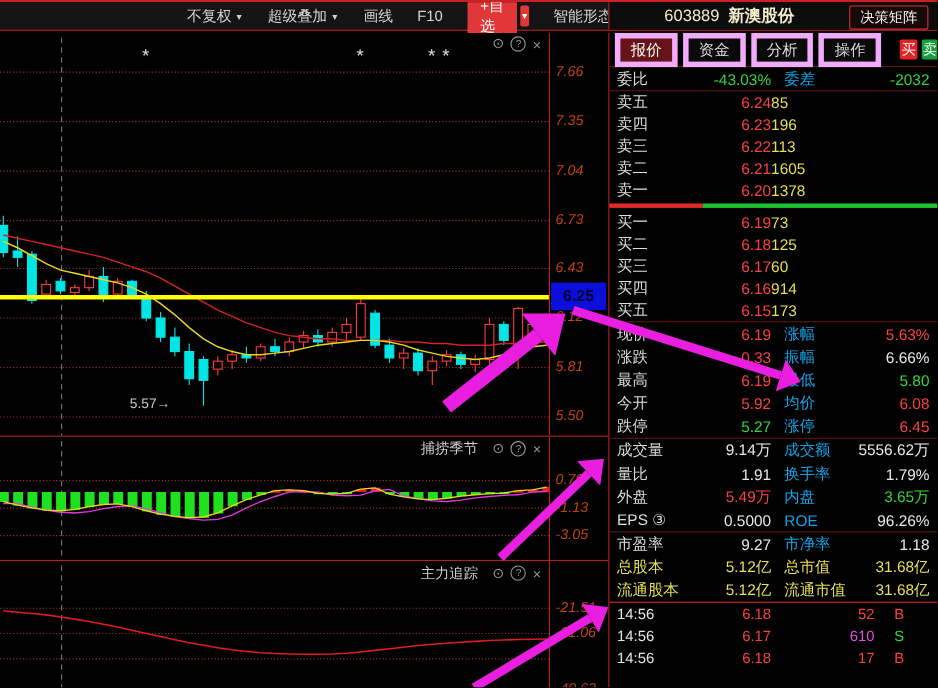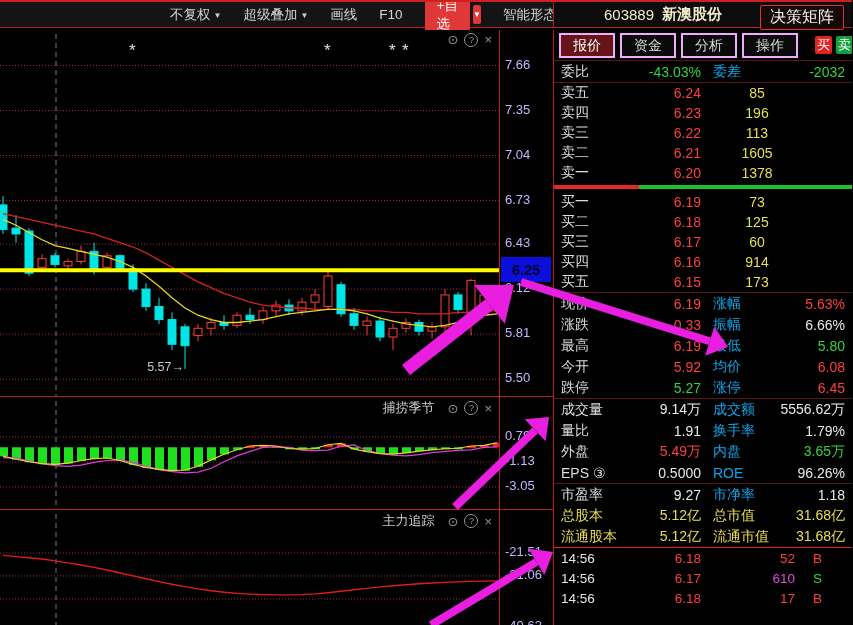--- a/index.html
+++ b/index.html
@@ -14,53 +14,53 @@
   .addwatch{background:#e03838;color:#fff;font-size:13.5px;padding:3px 12px;border-radius:2px;margin-left:22px;cursor:pointer;}
   .addwatch-caret{background:#e03838;color:#fff;width:16px;height:19px;border-radius:2px;margin-left:3px;
        display:inline-flex;align-items:center;justify-content:center;font-size:8px;cursor:pointer;}
   .pane-icon{width:13px;height:11px;border:2px solid #e8e8e8;border-radius:2px;margin-left:18px;position:relative;cursor:pointer;}
   .pane-icon::before{content:"";position:absolute;left:1px;top:1px;bottom:1px;width:4px;background:#e8e8e8;}
   .tb-right{flex:1;display:flex;align-items:center;justify-content:center;position:relative;
        border-left:1px solid #b81e1e;background:#0c0c0c;padding-right:80px;box-sizing:border-box;}
   .stock-code{color:#f2eccb;font-size:15px;}
   .stock-name{color:#f2eccb;font-size:15px;font-weight:bold;margin-left:8px;}
   .decision{position:absolute;right:8px;top:3px;background:#160909;border:1px solid #e03030;color:#f0f0f0;
-       font-size:16px;padding:1px 9px;border-radius:2px;cursor:pointer;font-family:inherit;}
+       font-size:13px;padding:1px 9px;border-radius:2px;cursor:pointer;font-family:inherit;}
   
   .left-region{position:absolute;left:0;top:28px;width:553px;height:597px;background:#000;}
   .panel{position:relative;box-sizing:border-box;}
   #main-panel{height:367px;border-bottom:1px solid #b81e1e;}
   #mid-panel{height:113px;border-bottom:1px solid #b81e1e;}
   #bot-panel{height:117px;}
   .panel svg{display:block;}
-  .axis span{position:absolute;left:505px;font-size:13px;color:#c4b5fd;pointer-events:none;white-space:nowrap;}
+  .axis span{position:absolute;left:505px;font-size:13px;color:#c2410c;pointer-events:none;white-space:nowrap;font-style:italic;}
   .chart-icons{position:absolute;top:2px;display:flex;align-items:center;gap:6px;color:#979797;font-size:13px;}
   .chart-icons .circ{width:12px;height:12px;border:1px solid #979797;border-radius:50%;font-size:9px;line-height:12px;text-align:center;}
   .chart-icons span{cursor:pointer;}
   .panel-title{color:#cfcfcf;font-size:13px;margin-right:7px;}
   .price-tag{position:absolute;left:501px;width:50px;height:25px;background:#0b0fd9;color:#00052e;font-weight:bold;
        font-size:14.5px;display:flex;align-items:center;justify-content:center;}
-  .low-ann{position:absolute;left:118px;width:66px;text-align:right;color:#c8c8c8;font-size:12.5px;pointer-events:none;}
+  .low-ann{position:absolute;left:118px;width:66px;color:#c8c8c8;font-size:12.5px;pointer-events:none;}
   
   .right-panel{position:absolute;left:553px;top:28px;width:300px;height:597px;background:#000;border-left:1px solid #b81e1e;box-sizing:border-box;}
   .tabs{display:flex;align-items:center;height:31px;padding-left:5px;border-bottom:1px solid #5c1414;box-sizing:border-box;}
-  .tab{width:55px;height:21px;line-height:21px;text-align:center;border:2px solid #f0abfc;color:#ddd;background:#0a0a0a;
+  .tab{width:55px;height:21px;line-height:21px;text-align:center;border:5px solid #f0abfc;color:#ddd;background:#0a0a0a;
        font-size:14px;margin-right:5px;cursor:pointer;}
   .tab.active{background:#661418;color:#fff;}
   .tab-buy{width:18px;height:18px;line-height:18px;text-align:center;background:#e02424;color:#fff;font-size:13px;border-radius:2px;margin-left:12px;cursor:pointer;}
   .tab-sell{width:18px;height:18px;line-height:18px;text-align:center;background:#14a03c;color:#fff;font-size:13px;border-radius:2px;margin-left:4px;cursor:pointer;}
   .srow{display:flex;height:21px;align-items:center;font-size:14px;}
   .sl1{width:86px;padding-left:7px;color:#dcdcdc;white-space:nowrap;box-sizing:border-box;}
   .sv1{flex:0 0 61px;text-align:right;white-space:nowrap;}
   .sl2{flex:0 0 72px;padding-left:12px;color:#0ea5e9;white-space:nowrap;box-sizing:border-box;}
   .sv2{flex:1;text-align:right;padding-right:8px;white-space:nowrap;}
   .obrow{display:flex;height:20px;align-items:center;font-size:14px;}
   .obl{width:86px;padding-left:7px;color:#dcdcdc;box-sizing:border-box;}
   .obp{flex:0 0 61px;text-align:right;color:#fa4040;}
-  .obq{flex:1;text-align:center;padding-right:40px;color:#e9df52;}
+  .obq{flex:1;text-align:left;padding-right:40px;color:#e9df52;}
   .tkrow{display:flex;height:20px;align-items:center;font-size:13.5px;}
   .tkt{width:86px;padding-left:7px;color:#e4e4e4;box-sizing:border-box;}
   .tkp{flex:0 0 61px;text-align:right;color:#fa4040;}
   .tkq{flex:1;text-align:right;padding-right:12px;}
   .tks{flex:0 0 46px;padding-left:6px;box-sizing:border-box;}
   .sep{border-bottom:1px solid #5c1414;}
   .sep-bright{border-bottom:1px solid #e02020;}
   .ratio{display:flex;height:4px;margin:2px 0 3px 0;}
   .ratio-red{background:#e22828;}
   .ratio-green{background:#1cc32c;flex:1;}

